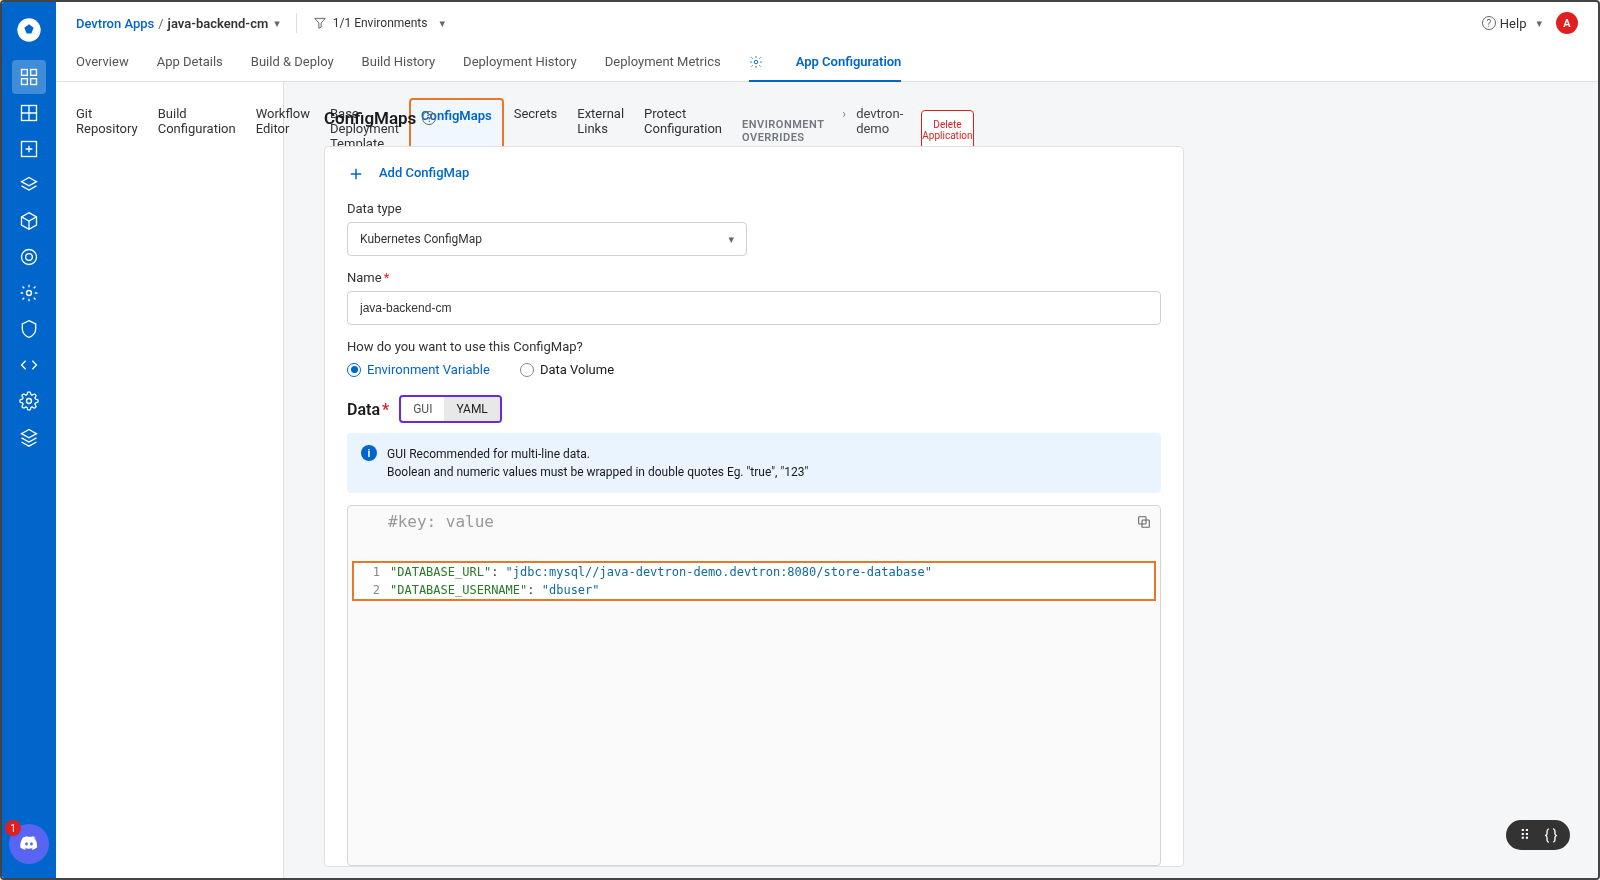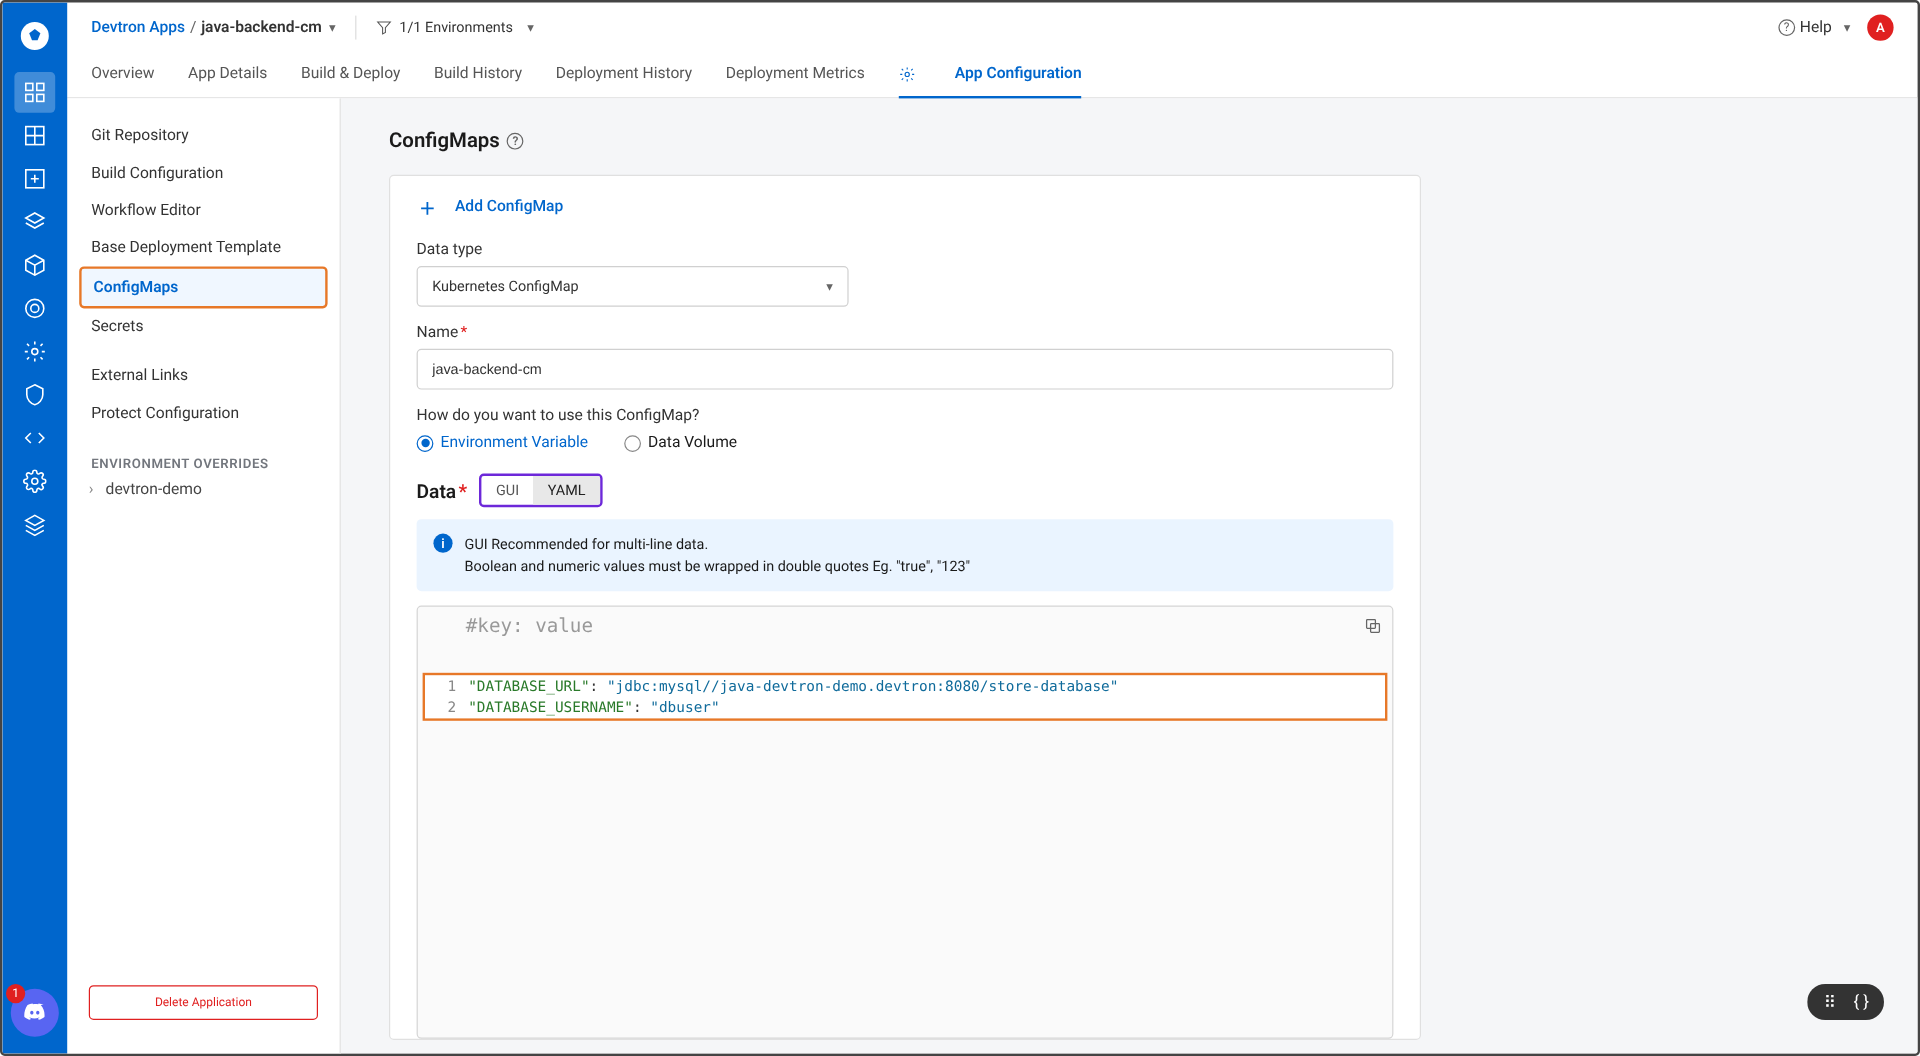--- a/index.html
+++ b/index.html
@@ -36,41 +36,41 @@
 .tabs { display:flex; padding:0 20px; border-bottom:1px solid #e0e0e0; gap:28px; }
 .tab { padding:10px 0 12px; color:#555; font-size:13px; cursor:pointer; position:relative; display:flex; align-items:center; gap:5px; }
 .tab.active { color:#0066cc; font-weight:600;gap:33px; }
 .tab.active::after { content:""; position:absolute; bottom:-1px; left:0; right:0; height:2px; background:#0066cc; }
 .gear2{ width:14px; height:14px; stroke:#0066cc; fill:none; stroke-width:1.6; }
 
 
 .body { flex:1; display:flex; background:#f5f6f8; min-height:0; }
 
 
-.sidebar { width:228px; background:#fff; border-right:1px solid #e0e0e0; padding:16px 10px; display:flex; flex-direction:column; }
+.sidebar { width:228px; background:#fff; border-right:1px solid #e0e0e0; padding:16px 10px; display:flex; }
 .side-link { padding:8px 10px; font-size:13px; color:#333; border-radius:4px; cursor:pointer; }
 .side-link.active { background:#f0f7ff; color:#0066cc; font-weight:600; border:2px solid #e77828; }
 .side-section { margin-top:20px; padding:0 10px; font-size:11px; color:#72767d; letter-spacing:.5px; font-weight:600; }
 .side-sub { padding:8px 10px 8px 22px; color:#444; font-size:13px; position:relative; cursor:pointer; }
 .side-sub::before { content:"›"; position:absolute; left:8px; color:#888; }
 .sidebar-spacer { flex:1; }
 .delete-btn { margin:12px 8px; border:1px solid #e02020; color:#e02020; background:#fff; border-radius:4px; padding:8px 0; text-align:center; font-size:10px; cursor:pointer; }
 
 
 .content { flex:1; padding: 26px 40px; overflow:auto; }
 .page-title { font-size:17px; font-weight:600; display:flex; align-items:center; gap:6px; margin-bottom:18px; }
 .q-icon { width:14px; height:14px; border:1.5px solid #666; border-radius:50%; display:inline-flex; align-items:center; justify-content:center; font-size:10px; color:#666; }
 
 .card { background:#fff; border:1px solid #e0e0e0; border-radius:4px; padding:18px 22px 0; max-width:860px; }
 .add-row { display:flex; align-items:flex-start; gap:14px; color:#0066cc; font-weight:500; cursor:pointer; margin-bottom:18px; }
 .plus { width:18px; height:18px; stroke:#0066cc; stroke-width:2; }
 
 .label { font-size:13px; color:#333; margin:14px 0 6px; }
 .req { color:#e02020; margin-left:2px; }
-.select { border:1px solid #d0d0d0; border-radius:4px; padding:9px 12px; width:360px; font-size:12px; display:flex; justify-content:space-between; align-items:center; color:#333; cursor:pointer; }
+.select { border:1px solid #d0d0d0; border-radius:4px; padding:9px 12px; width:400px; font-size:12px; display:flex; justify-content:space-between; align-items:center; color:#333; cursor:pointer; }
 .input { border:1px solid #d0d0d0; border-radius:4px; padding:9px 12px; width:100%; font-size:12px; color:#333; }
 
 .radio-row { display:flex; gap:30px; margin-top:8px; align-items:center; }
 .radio { display:flex; align-items:center; gap:6px; font-size:13px; cursor:pointer; }
 .radio-dot { width:14px; height:14px; border:1.5px solid #888; border-radius:50%; display:inline-flex; align-items:center; justify-content:center; }
 .radio.sel .radio-dot { border-color:#0066cc; }
 .radio.sel .radio-dot::after { content:""; width:7px; height:7px; background:#0066cc; border-radius:50%; }
 .radio.sel { color:#0066cc; }
 
 .data-row { display:flex; align-items:center; gap:10px; margin:18px 0 10px; }

